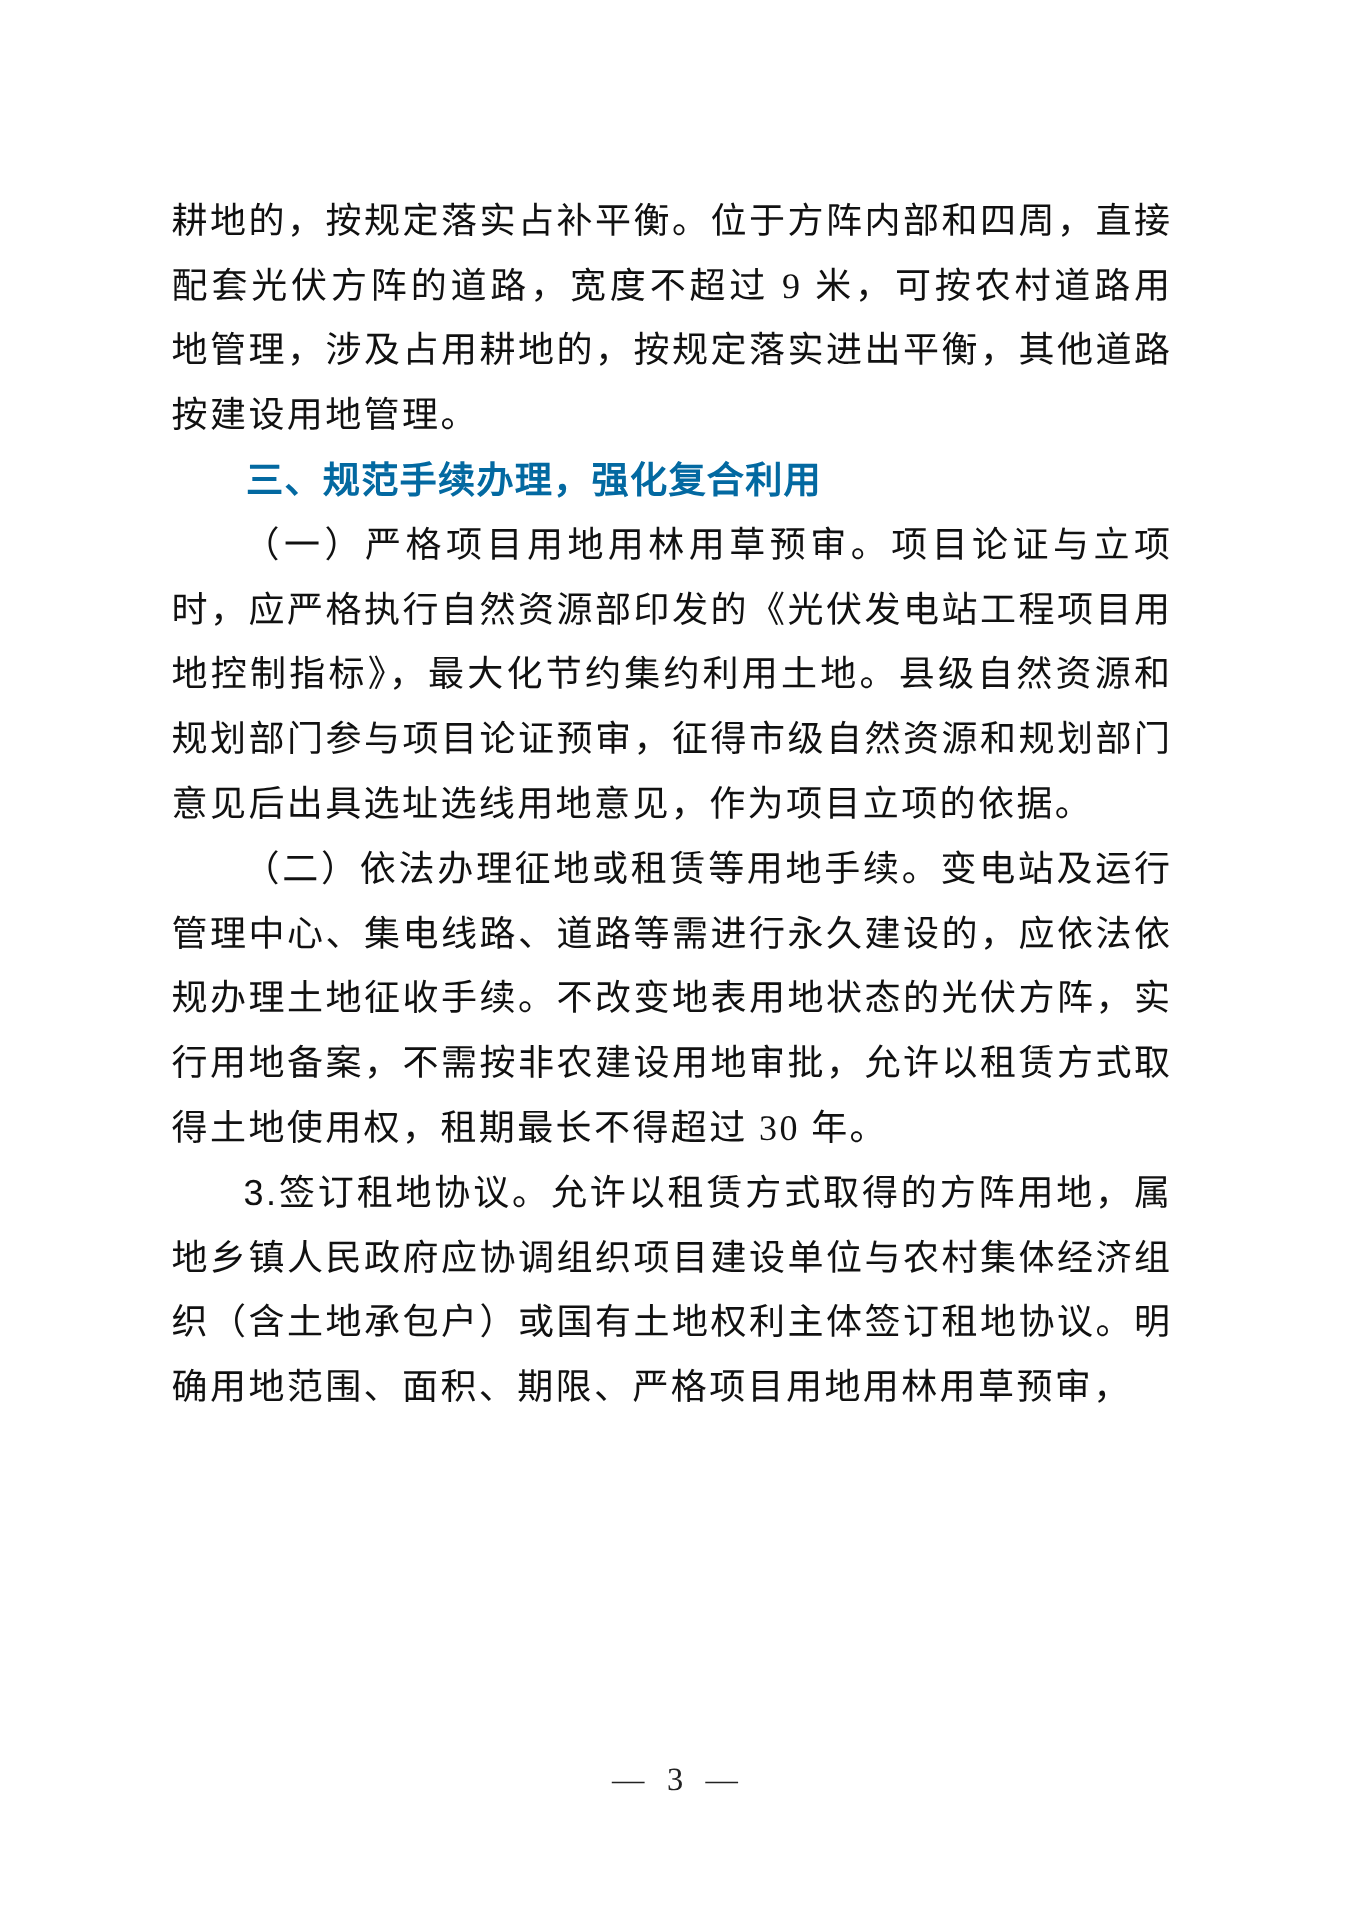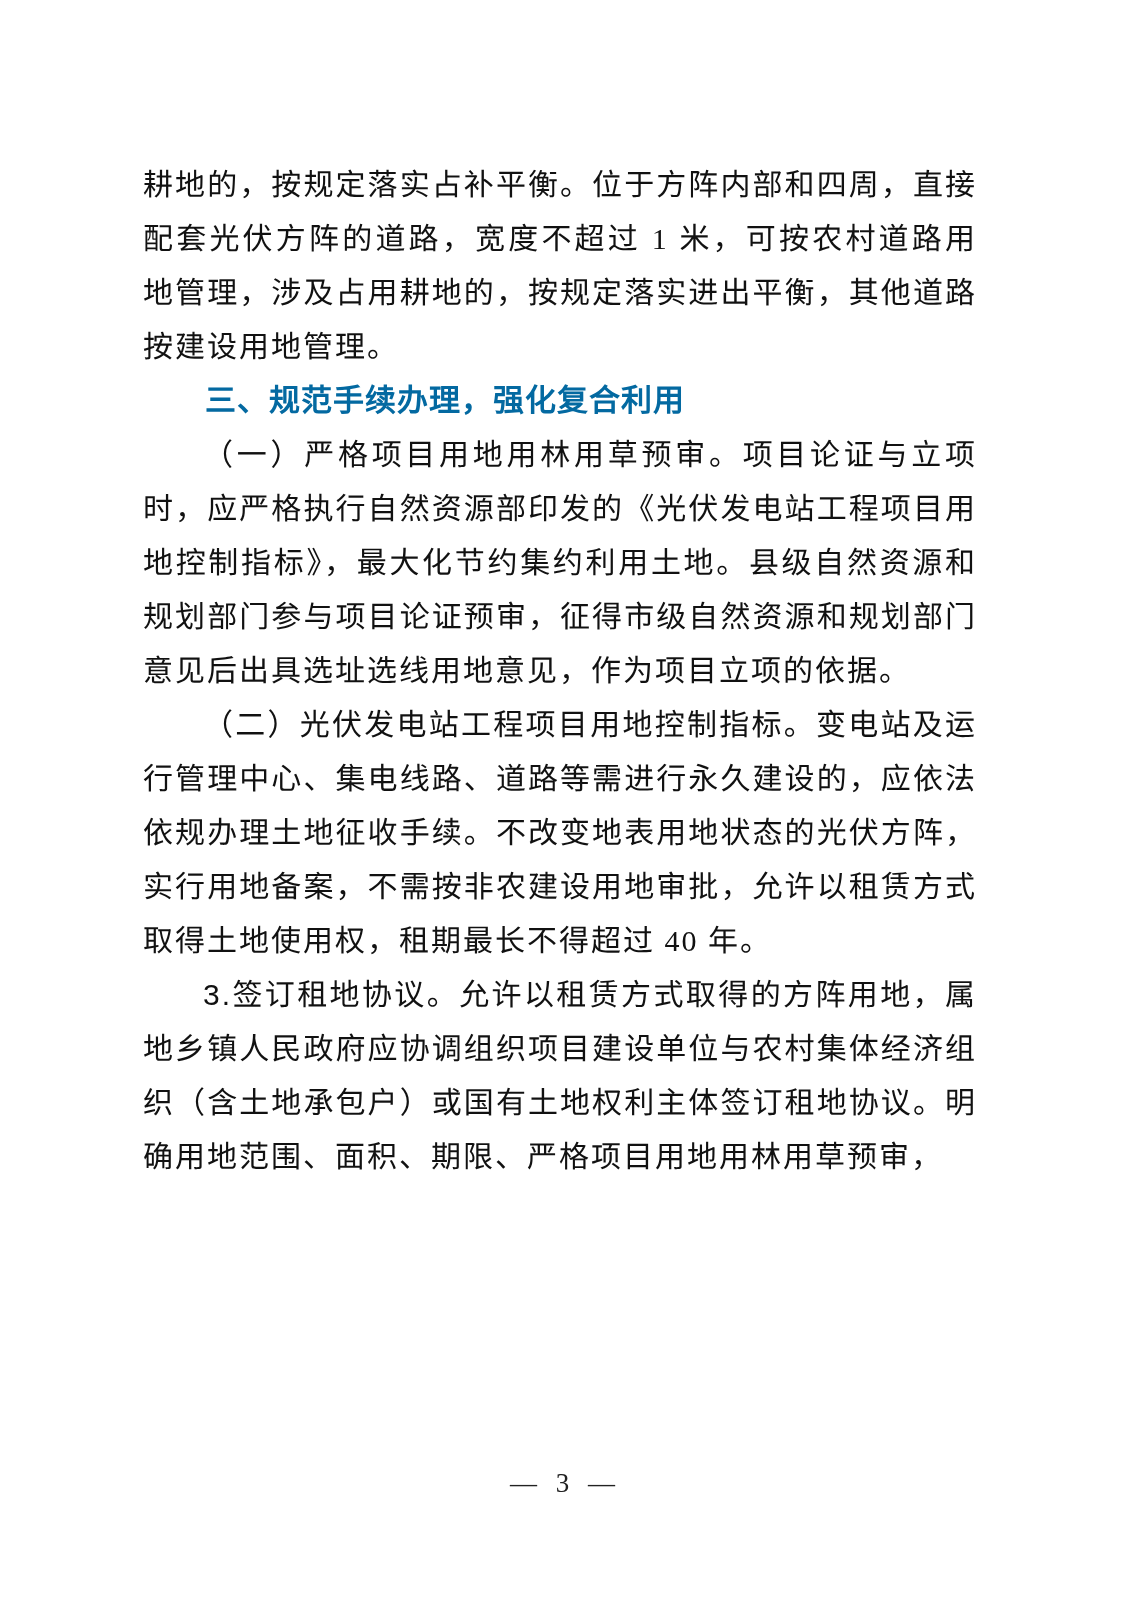--- a/index.html
+++ b/index.html
@@ -62,27 +62,27 @@
     letter-spacing: 6px;
     color: #222222;
   }
 </style>
 </head>
 <body>
 
 <div class="page">
   <div class="content">
 
-    <p class="para continuation"><span>耕地的，按规定落实占补平衡。位于方阵内部和四周，直接配套光伏方阵的道路，宽度不超过 1 米，可按农村道路用地管理，涉及占用耕地的，按规定落实进出平衡，其他道路按建设用地管理。</span></p>
+    <p class="para continuation"><span>耕地的，按规定落实占补平衡。位于方阵内部和四周，直接配套光伏方阵的道路，宽度不超过 9 米，可按农村道路用地管理，涉及占用耕地的，按规定落实进出平衡，其他道路按建设用地管理。</span></p>
 
     <h2 class="section-heading">三、规范手续办理，强化复合利用</h2>
 
     <p class="para"><span class="lead-kai">（一）严格项目用地用林用草预审。</span><span>项目论证与立项时，应严格执行自然资源部印发的《光伏发电站工程项目用地控制指标》，最大化节约集约利用土地。县级自然资源和规划部门参与项目论证预审，征得市级自然资源和规划部门意见后出具选址选线用地意见，作为项目立项的依据。</span></p>
 
-    <p class="para"><span class="lead-kai">（二）光伏发电站工程项目用地控制指标。</span><span>变电站及运行管理中心、集电线路、道路等需进行永久建设的，应依法依规办理土地征收手续。不改变地表用地状态的光伏方阵，实行用地备案，不需按非农建设用地审批，允许以租赁方式取得土地使用权，租期最长不得超过 40 年。</span></p>
+    <p class="para"><span class="lead-kai">（二）依法办理征地或租赁等用地手续。</span><span>变电站及运行管理中心、集电线路、道路等需进行永久建设的，应依法依规办理土地征收手续。不改变地表用地状态的光伏方阵，实行用地备案，不需按非农建设用地审批，允许以租赁方式取得土地使用权，租期最长不得超过 30 年。</span></p>
 
 
     <p class="para"><span class="lead-num">3.签订租地协议。</span><span>允许以租赁方式取得的方阵用地，属地乡镇人民政府应协调组织项目建设单位与农村集体经济组织（含土地承包户）或国有土地权利主体签订租地协议。明确用地范围、面积、期限、严格项目用地用林用草预审，</span></p>
 
   </div>
 
   <div class="footer-pageno">— 3 —</div>
 </div>
 
 </body></html>

